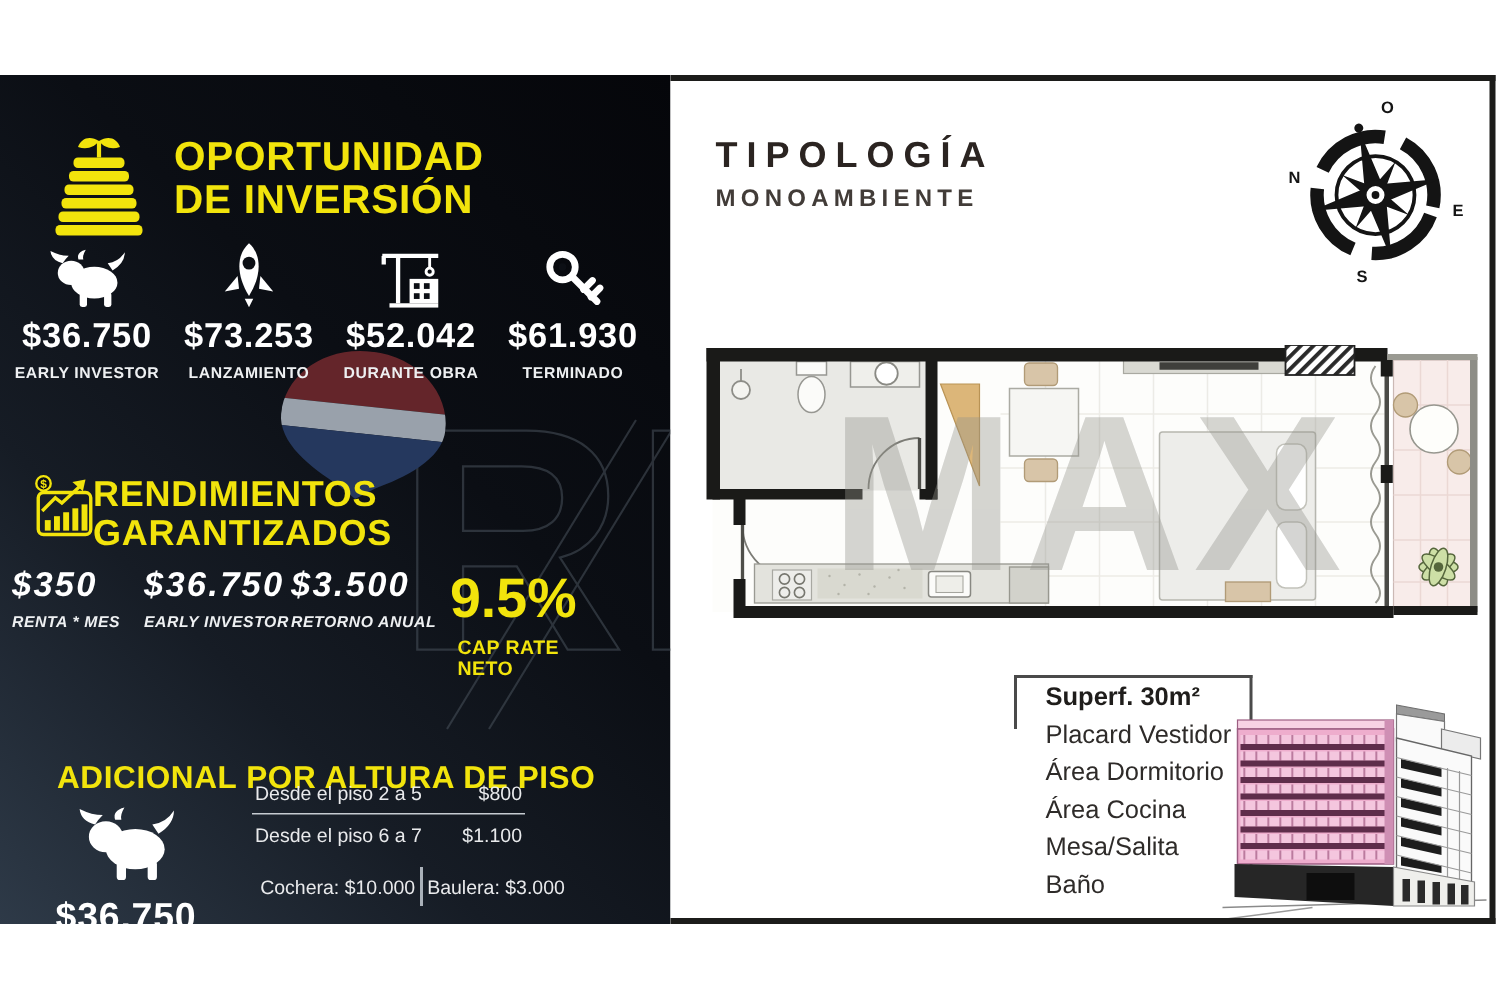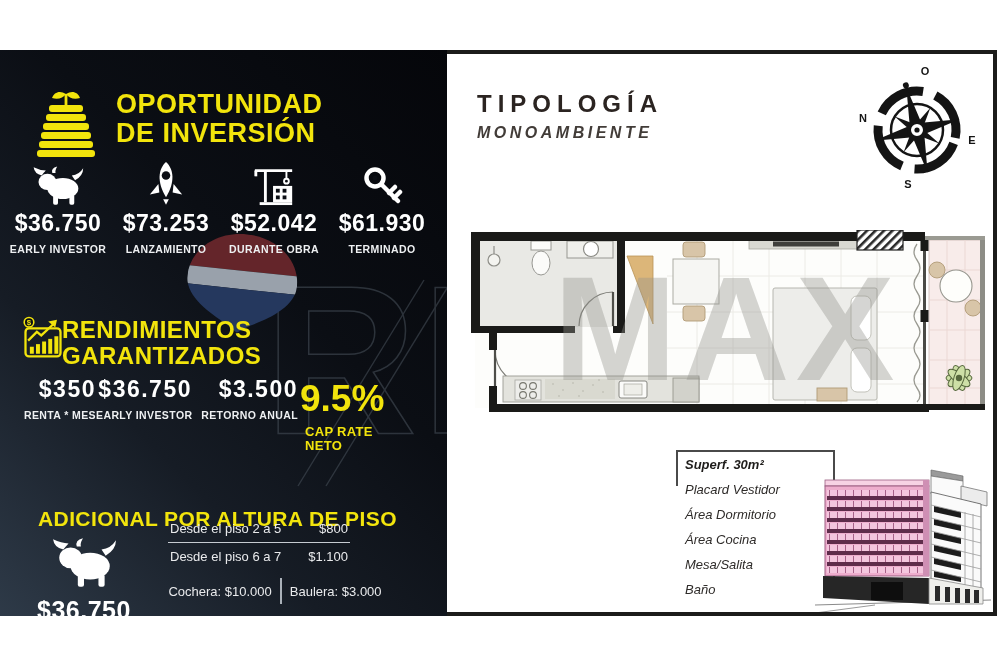--- a/index.html
+++ b/index.html
@@ -16,44 +16,44 @@
   .t1{left:116px;top:40px;font-size:27px;}
   .t2{left:62px;top:267px;font-size:24px;}
   .t3{left:38px;top:458px;font-size:21px;letter-spacing:.4px;}
   .hdr-icon1{position:absolute;left:26px;top:40px;}
   .hdr-icon2{position:absolute;left:22px;top:263px;}
   .inv-row{position:absolute;left:4px;top:110px;width:440px;display:flex;}
   .inv-item{width:108px;display:flex;flex-direction:column;align-items:center;}
   .inv-item .icn{height:46px;display:flex;align-items:flex-end;justify-content:center;}
   .price{font-weight:800;color:#ffffff;font-size:23px;letter-spacing:.5px;margin-top:4px;white-space:nowrap;}
   .plabel{font-weight:700;color:#eef0f2;font-size:10.5px;letter-spacing:.4px;margin-top:6px;white-space:nowrap;}
-  .ret-item{position:absolute;text-align:right;}
+  .ret-item{position:absolute;text-align:left;font-style:italic;}
   .r1{left:8px;top:322px;width:88px;}
   .r2{left:96px;top:322px;width:96px;}
   .r3{left:194px;top:322px;width:104px;}
   .ret-item .price{font-size:23px;letter-spacing:1.5px;}
   .cap-block{position:absolute;left:300px;top:330px;display:flex;align-items:flex-start;flex-direction:column;}
   .cap-value{font-size:37px;font-weight:800;color:#f2e40c;line-height:1;}
   .cap-labels{margin-left:5px;margin-top:8px;font-size:13px;font-weight:800;color:#f2e40c;line-height:14px;letter-spacing:.3px;}
   .bull-block{position:absolute;left:14px;top:488px;width:140px;text-align:center;}
   .bull-block .price{font-size:25px;}
   .floor-table{position:absolute;left:168px;top:468px;width:182px;color:#e9eaec;font-size:13px;}
   .ft-row{display:flex;justify-content:space-between;line-height:17px;padding:2px 2px;}
   .ft-div{border-top:1px solid #c6cbd1;margin:3px 0;}
-  .extras{position:absolute;left:160px;top:528px;width:230px;display:flex;align-items:center;justify-content:center;gap:8px;color:#e9eaec;font-size:13px;}
+  .extras{position:absolute;left:160px;top:528px;width:230px;display:flex;align-items:center;justify-content:center;gap:3px;color:#e9eaec;font-size:13px;}
   .extras .vbar{width:2px;height:26px;background:#aab1b9;}
   
   .right-card{position:absolute;left:447px;top:50px;width:550px;height:566px;background:#ffffff;
     border-top:4px solid #1c1c1a;border-right:4px solid #1c1c1a;border-bottom:4px solid #1c1c1a;
     box-sizing:border-box;overflow:hidden;}
   .rc-title{position:absolute;left:30px;top:36px;font-size:24px;font-weight:800;letter-spacing:6px;color:#2b2421;}
-  .rc-subtitle{position:absolute;left:30px;top:70px;font-size:16px;font-weight:800;letter-spacing:3.5px;color:#423c38;font-style:italic;}
+  .rc-subtitle{position:absolute;left:30px;top:70px;font-size:16px;font-weight:800;letter-spacing:3.5px;color:#423c38;}
   .compass{position:absolute;left:406px;top:10px;}
   .floorplan{position:absolute;left:20px;top:176px;}
-  .superf{position:absolute;left:238px;top:398px;color:#2e2b29;font-size:13px;line-height:25px;font-style:italic;}
+  .superf{position:absolute;left:250px;top:398px;color:#2e2b29;font-size:17px;line-height:25px;}
   .superf .s-title{font-weight:800;color:#1f1d1b;}
   .bracket-top{position:absolute;left:229px;top:396px;width:157px;height:136px;
     border-top:2px solid #4a4a4a;border-right:2px solid #4a4a4a;}
   .bracket-left{position:absolute;left:229px;top:396px;width:2px;height:36px;background:#4a4a4a;}
   .building{position:absolute;left:366px;top:400px;}
   svg text{font-family:"Liberation Sans",sans-serif;}
 </style>
 </head>
 <body>
 

